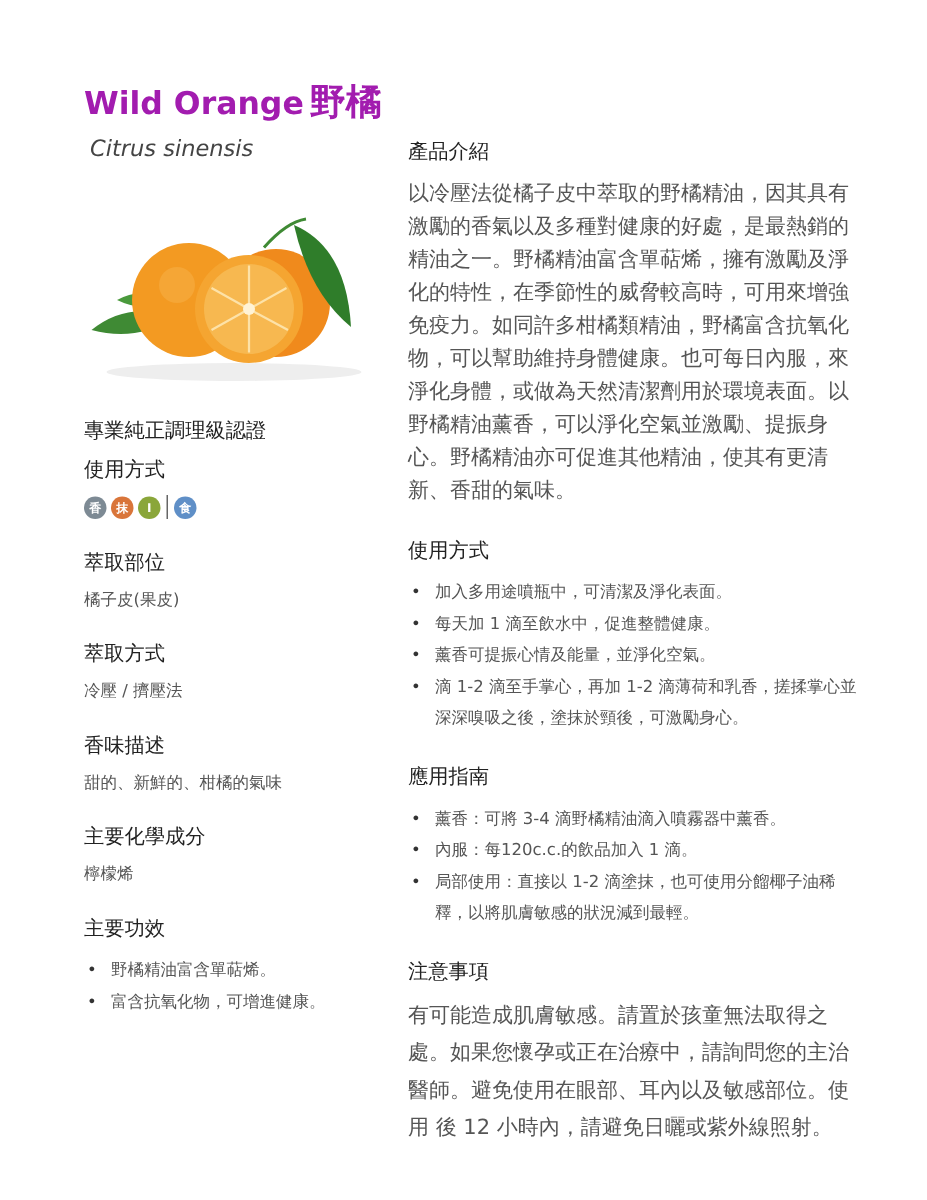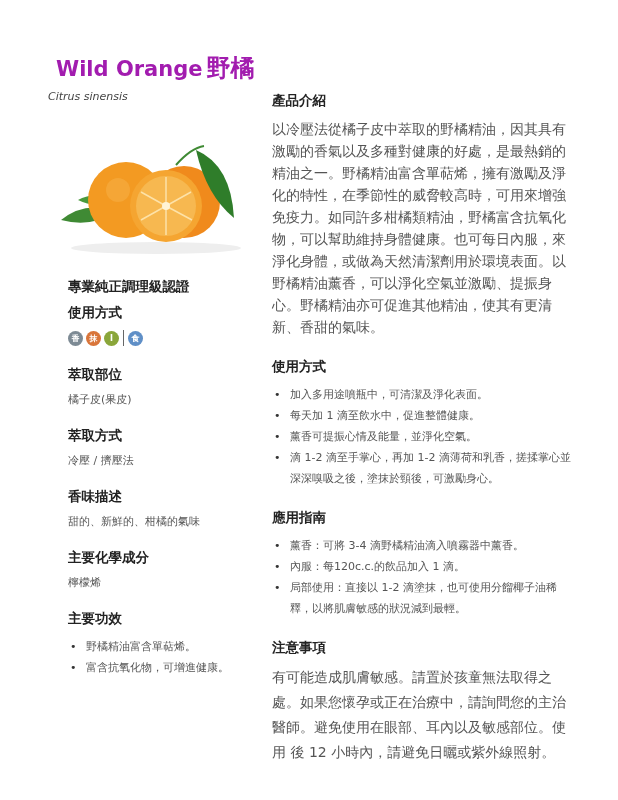--- a/index.html
+++ b/index.html
@@ -1,24 +1,24 @@
 <!DOCTYPE html>
 <html><head>
 <meta charset="utf-8">
 <style>
   html, body { margin: 0; padding: 0; background: #ffffff; }
   body { width: 618px; height: 800px; position: relative; overflow: hidden;
          font-family: "DejaVu Sans", "Liberation Sans", sans-serif; color: #333; }
   .title { position: absolute; left: 56px; top: 52px; font-size: 21px; font-weight: bold; color: #a21caf; white-space: nowrap; }
   .title .cn { font-size: 24px; margin-left: 4px; }
-  .latin { position: absolute; left: 48px; top: 90px; font-size: 11px; font-style: italic; color: #444; }
+  .latin { position: absolute; left: 60px; top: 90px; font-size: 15px; font-style: italic; color: #444; }
   .fruit { position: absolute; left: 56px; top: 140px; width: 190px; height: 120px; }
-  .left { position: absolute; left: 68px; top: 278px; width: 205px; }
+  .left { position: absolute; left: 56px; top: 278px; width: 205px; }
   .right { position: absolute; left: 272px; top: 92px; width: 300px; }
-  .h { font-size: 13.5px; font-weight: bold; color: #222; margin: 0 0 8px 0; }
+  .h { font-size: 13.5px; font-weight: normal; color: #222; margin: 0 0 8px 0; }
   .p { font-size: 14px; color: #555; line-height: 22px; margin: 0; }
   .left .block { margin-bottom: 14px; }
   .left .val { font-size: 11px; color: #555; margin: 0; }
   .icons { display: flex; align-items: center; gap: 3px; margin-top: 2px; }
   .ic { width: 15px; height: 15px; border-radius: 50%; color: #fff; font-size: 8px;
         display: flex; align-items: center; justify-content: center; font-weight: bold; }
   .sep { width: 1px; height: 16px; background: #666; margin: 0 1px; }
   ul { list-style: none; padding: 0; margin: 0; }
   li { position: relative; padding-left: 18px; font-size: 11px; color: #555; line-height: 21px; }
   li::before { content: "•"; position: absolute; left: 2px; top: 0; color: #333; }

